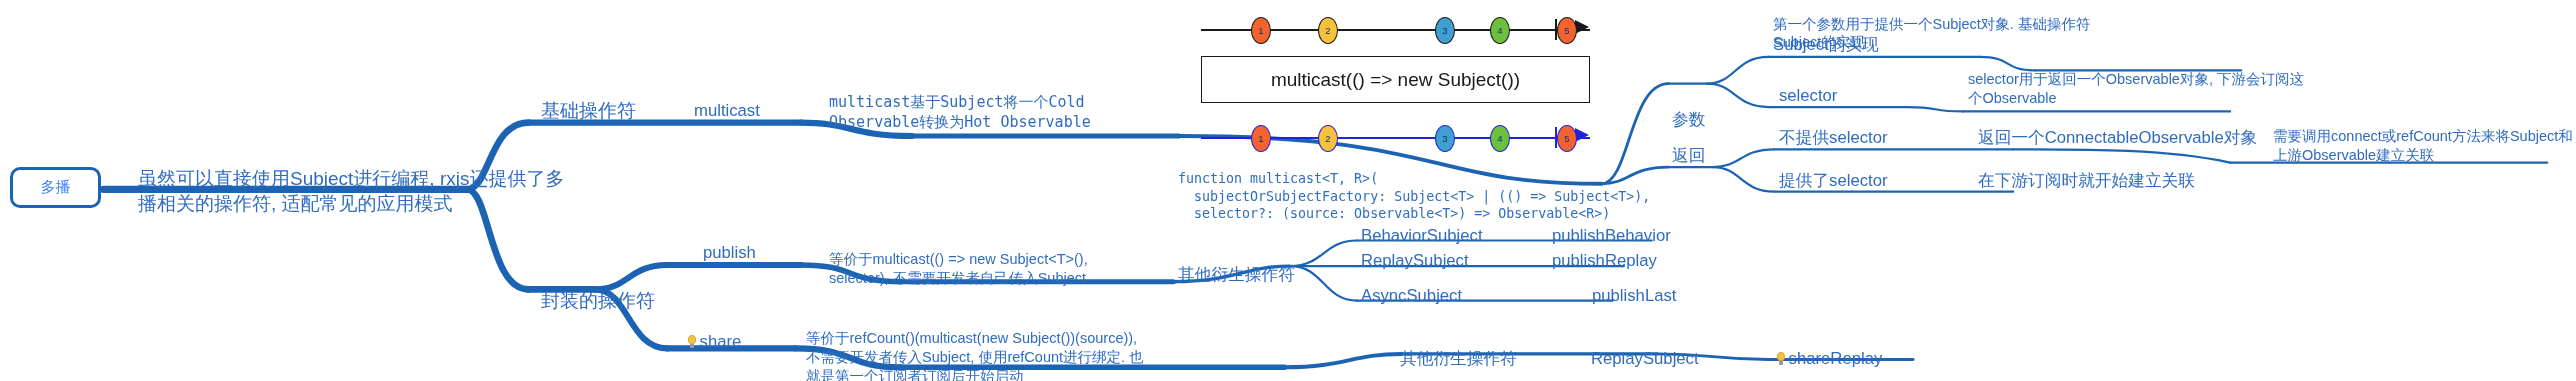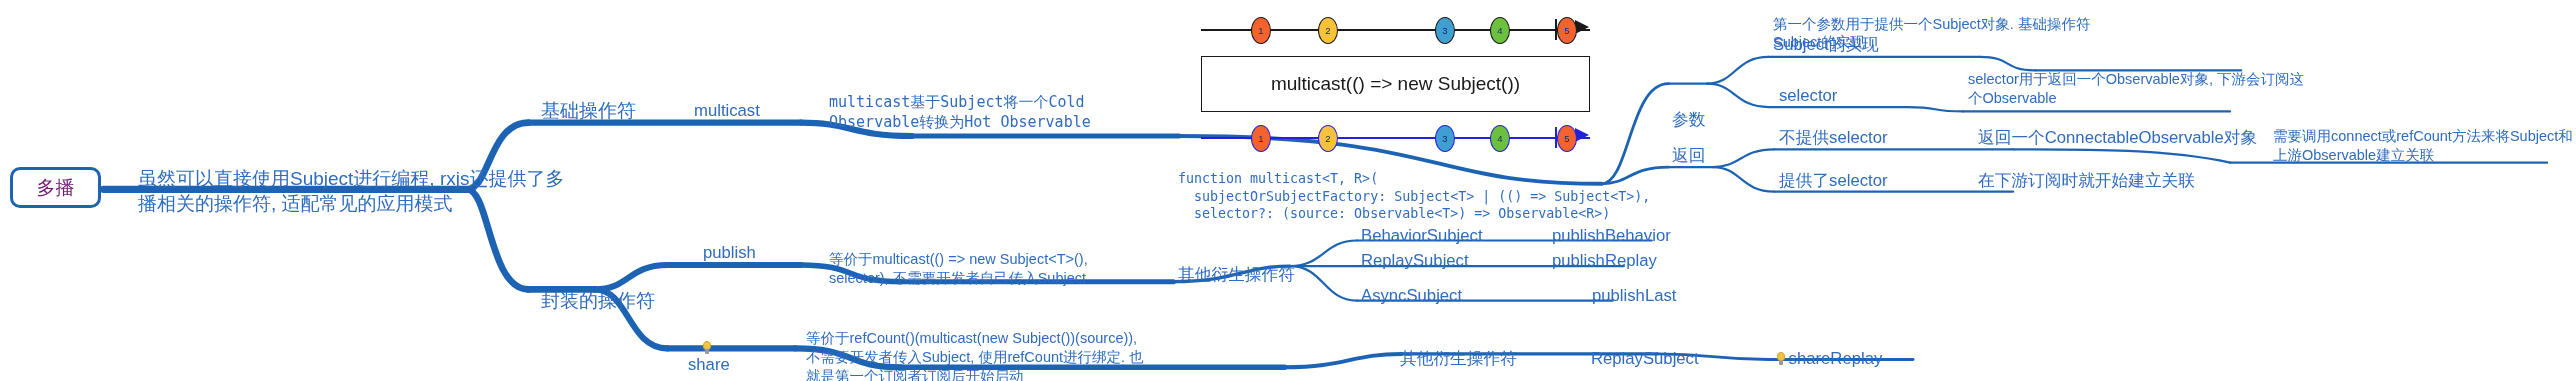--- a/index.html
+++ b/index.html
@@ -47,22 +47,22 @@
     height: 41px;
     border: 3.9px solid #1c63b4;
     border-radius: 10px;
     background: #ffffff;
     box-sizing: border-box;
     display: flex;
     align-items: center;
     justify-content: center;
   }
   .root-box .root-label {
-    color: #701a75;
-    font-size: 19px;
+    color: #3b82f6;
+    font-size: 15px;
     white-space: nowrap;
   }
 
   
   .code {
     position: absolute;
     color: #2f6cc0;
     font-family: "DejaVu Sans Mono", "Liberation Mono", monospace;
     white-space: pre;
     line-height: 1.32;
@@ -128,21 +128,21 @@
     color: #12306b;
     font-family: "Liberation Sans", sans-serif;
   }
   .marble-row.bottom .marble { border-color: #2222dd; }
 
   .mbox {
     position: absolute;
     left: 1201px;
     top: 56px;
     width: 389px;
-    height: 56px;
+    height: 47px;
     border: 1.7px solid #1a1a1a;
     background: #ffffff;
     box-sizing: border-box;
     display: flex;
     align-items: center;
     justify-content: center;
   }
   .mbox .mbox-label {
     color: #1a1a1a;
     font-size: 19px;
@@ -310,21 +310,21 @@
 
   <div class="node md" style="left:1361px; top:225px;">BehaviorSubject</div>
   <div class="node md" style="left:1552px; top:225px;">publishBehavior</div>
 
   <div class="node md" style="left:1361px; top:250px;">ReplaySubject</div>
   <div class="node md" style="left:1552px; top:250px;">publishReplay</div>
 
   <div class="node md" style="left:1361px; top:285px;">AsyncSubject</div>
   <div class="node md" style="left:1552px; top:285px;margin-left:40px;">publishLast</div>
 
-  <div class="node md with-icon" style="left:688px; top:341px;flex-direction:column;">
+  <div class="node md with-icon" style="left:688px; top:331px;">
     <span class="bulb">
       <span class="glass"></span><span class="base"></span>
     </span>
     <span>share</span>
   </div>
   <div class="node sm" style="left:806px; top:329px;">等价于refCount()(multicast(new Subject())(source)),
 不需要开发者传入Subject, 使用refCount进行绑定. 也
 就是第一个订阅者订阅后开始启动</div>
   <div class="node md" style="left:1400px; top:348px;">其他衍生操作符</div>
   <div class="node md" style="left:1591px; top:348px;">ReplaySubject</div>

